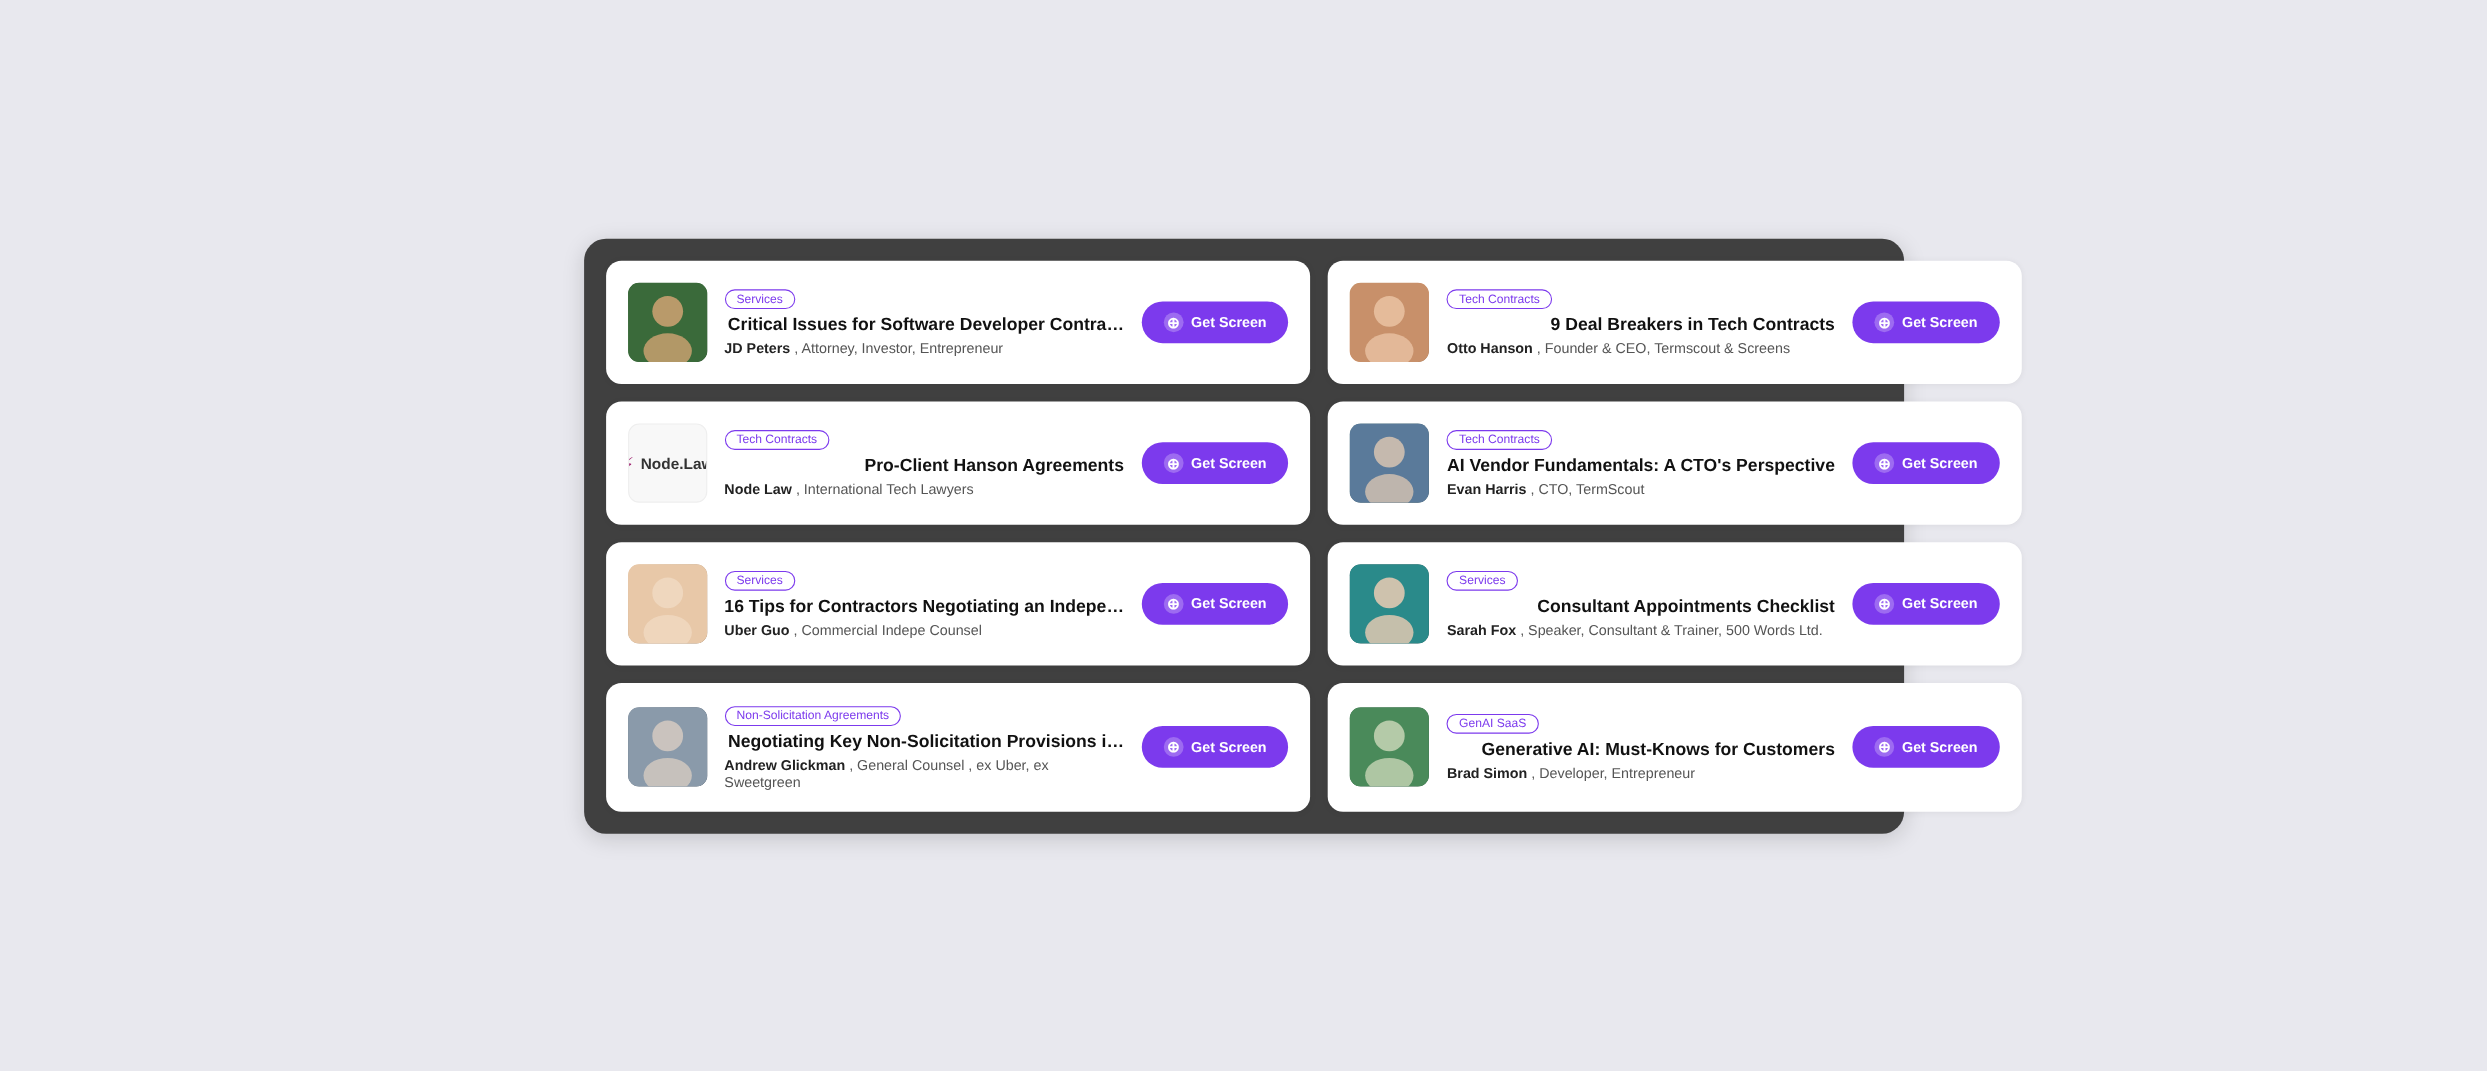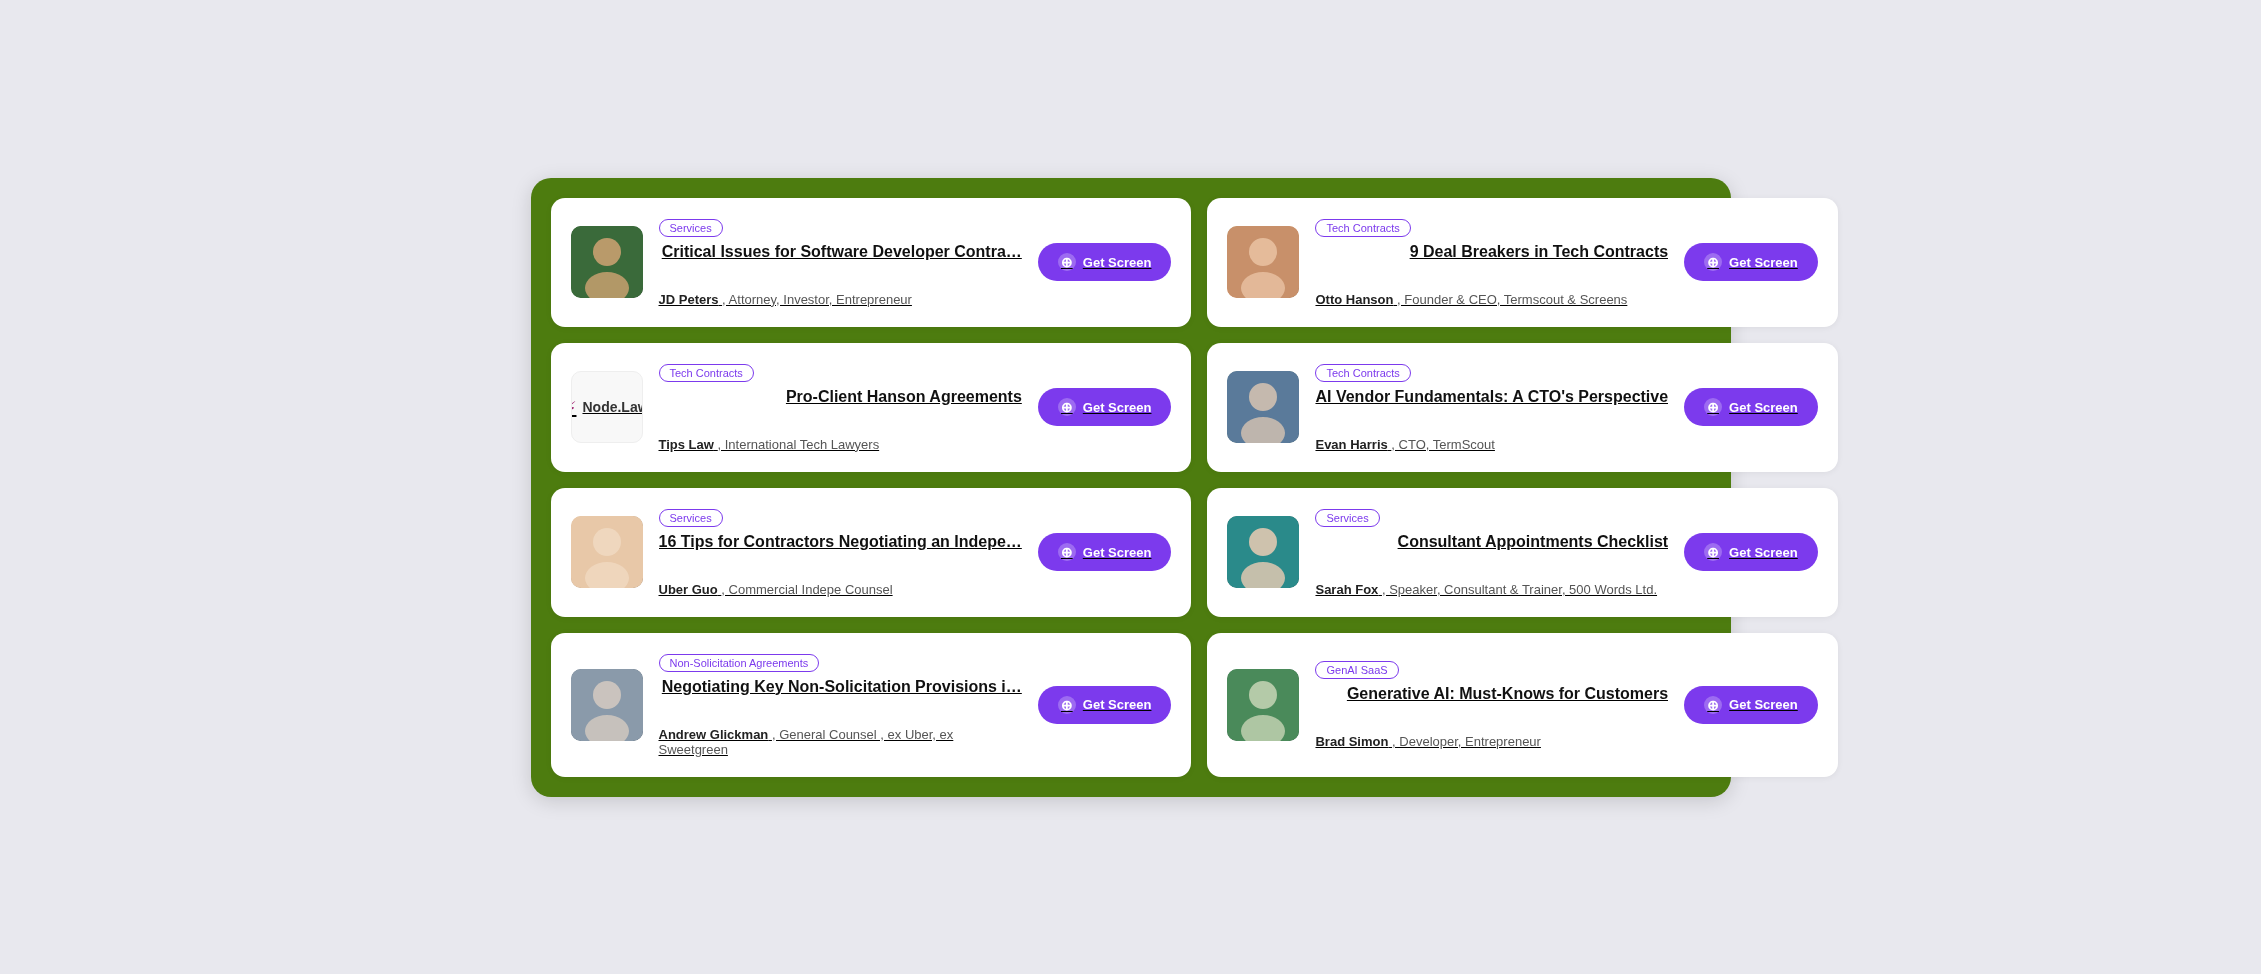--- a/index.html
+++ b/index.html
@@ -6,27 +6,26 @@
     body {
       background: #e8e8ee;
       font-family: -apple-system, BlinkMacSystemFont, 'Segoe UI', sans-serif;
       min-height: 100vh;
       display: flex;
       align-items: center;
       justify-content: center;
       padding: 20px;
     }
     .outer-container {
-      background: #4d7c0f;
+      background: #404040;
       border-radius: 20px;
       padding: 20px;
       max-width: 1200px;
       width: 100%;
       box-shadow: 0 4px 20px rgba(0,0,0,0.15);
-      text-decoration: underline;
     }
     .grid {
       display: grid;
       grid-template-columns: 1fr 1fr;
       gap: 16px;
     }
     .card {
       background: #ffffff;
       border-radius: 14px;
       padding: 20px 20px 20px 20px;
@@ -68,21 +67,20 @@
       color: #111;
       margin-bottom: 4px;
       white-space: nowrap;
       overflow: hidden;
       text-overflow: ellipsis;
       text-align: right;
     }
     .card-author {
       font-size: 13px;
       color: #555;
-      margin-top: 31px;
     }
     .card-author .author-name {
       font-weight: 600;
       color: #222;
     }
     .get-screen-btn {
       background: #7c3aed;
       color: #fff;
       border: none;
       border-radius: 30px;
@@ -182,21 +180,21 @@
     <div class="avatar" style="background:#f8f8f8;border:1px solid #eee;">
           <div class="nodelaw-logo">
     <span class="logo-symbol" style="font-family:monospace;font-size:20px;color:#9b1a6a;">⚡</span>
     <span style="font-size:14px;font-weight:700;color:#333;">Node.Law</span>
   </div>
         </div>
     <div class="card-content">
       <span class="tag">Tech Contracts</span>
       <div class="card-title" title="Pro-Client Service Agreements">Pro-Client Hanson Agreements</div>
       <div class="card-author">
-        <span class="author-name">Tips Law</span>
+        <span class="author-name">Node Law</span>
         <span>, International Tech Lawyers</span>
       </div>
     </div>
     <button class="get-screen-btn">
       <span class="btn-icon">⊕</span>
       <span>Get Screen</span>
     </button>
   </div>
       <div class="card">
     <div class="avatar avatar-4">

